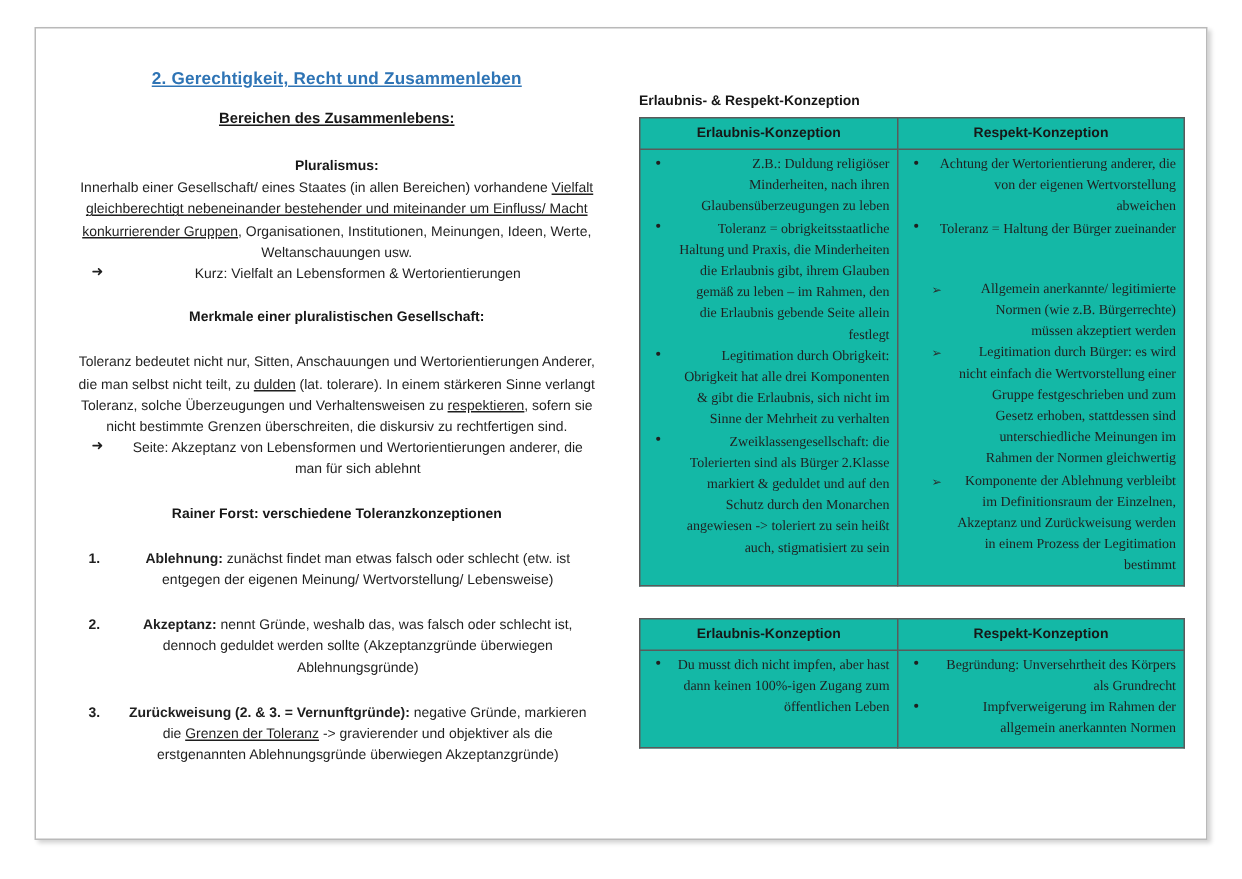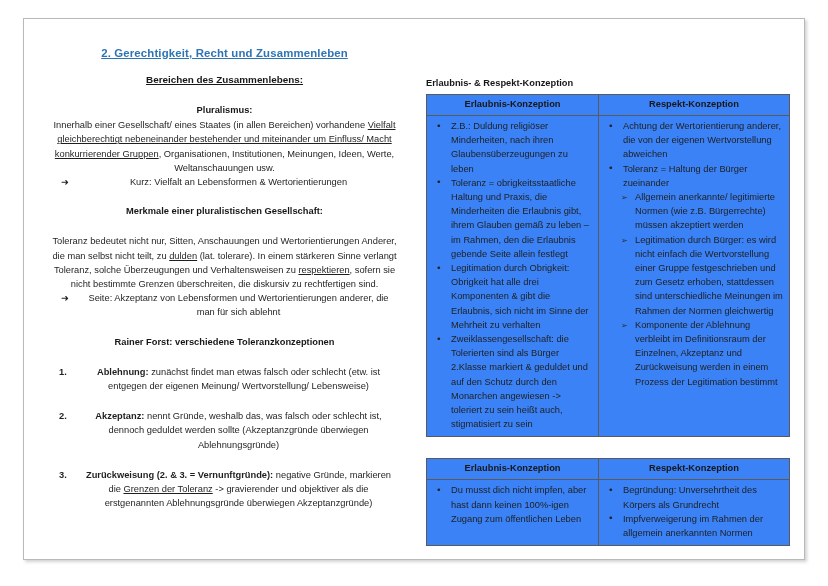--- a/index.html
+++ b/index.html
@@ -44,21 +44,21 @@
   
   .col-left {
     position: absolute;
     left: 28px;
     top: 27px;
     width: 345px;
   }
   .col-right {
     position: absolute;
     left: 402px;
-    top: 58px;
+    top: 42px;
     width: 365px;
   }
 
   
   .doc-text {
     font-family: "Liberation Sans", sans-serif;
     font-size: 9.3px;
     line-height: 14.2px;
     color: #1f1f1f;
     text-align: center;
@@ -163,21 +163,21 @@
     color: #171717;
     margin: 0 0 4px 0;
     line-height: 13px;
   }
   .tbl-caption.plain { font-weight: normal; }
 
   table.konz {
     border-collapse: collapse;
     width: 363px;
     table-layout: fixed;
-    background: #3b82f6;
+    background: #14b8a6;
   }
   table.konz th,
   table.konz td {
     border: 1px solid #5a5a5a;
     vertical-align: top;
     padding: 0;
   }
   table.konz th {
     text-align: center;
     font-family: "Liberation Sans", sans-serif;
@@ -192,25 +192,26 @@
   }
 
   ul.blist, ul.alist {
     list-style: none;
     margin: 0;
     padding: 0;
   }
   ul.blist > li, ul.alist > li {
     position: relative;
     padding-left: 22px;
-    font-family: Liberation Sans, sans-serif;
+    font-family: Liberation Serif, serif;
     font-size: 9.3px;
     line-height: 14.2px;
     color: #1f1f1f;
     margin: 0 0 0 0;
+    text-align: right;
   }
   ul.blist > li::before {
     content: "\2022";
     position: absolute;
     left: 7px;
     top: -0.5px;
     font-family: "DejaVu Sans", sans-serif;
     font-size: 9.5px;
     line-height: 14.2px;
     color: #1f1f1f;
@@ -220,20 +221,21 @@
     position: absolute;
     left: 6px;
     top: 0px;
     font-family: "DejaVu Sans", sans-serif;
     font-size: 8.2px;
     line-height: 14.2px;
     color: #2a2a2a;
   }
   ul.alist {
     margin-left: 14px;
+    margin-top: 26px;
   }
   ul.alist > li { padding-left: 20px; }
 
   .spacer-between-tables { height: 21px; }
 </style>
 </head>
 <body>
 
 <div class="page-canvas">
   <div class="page-sheet">

